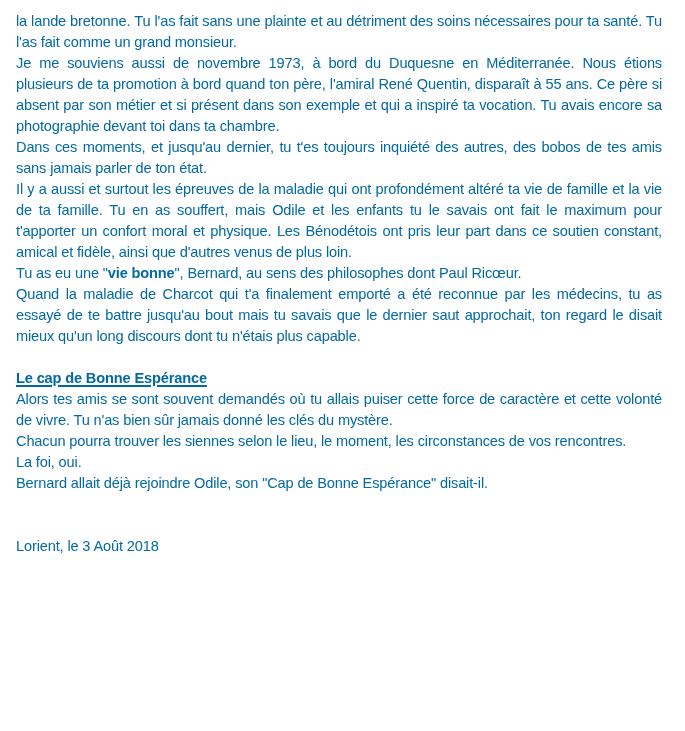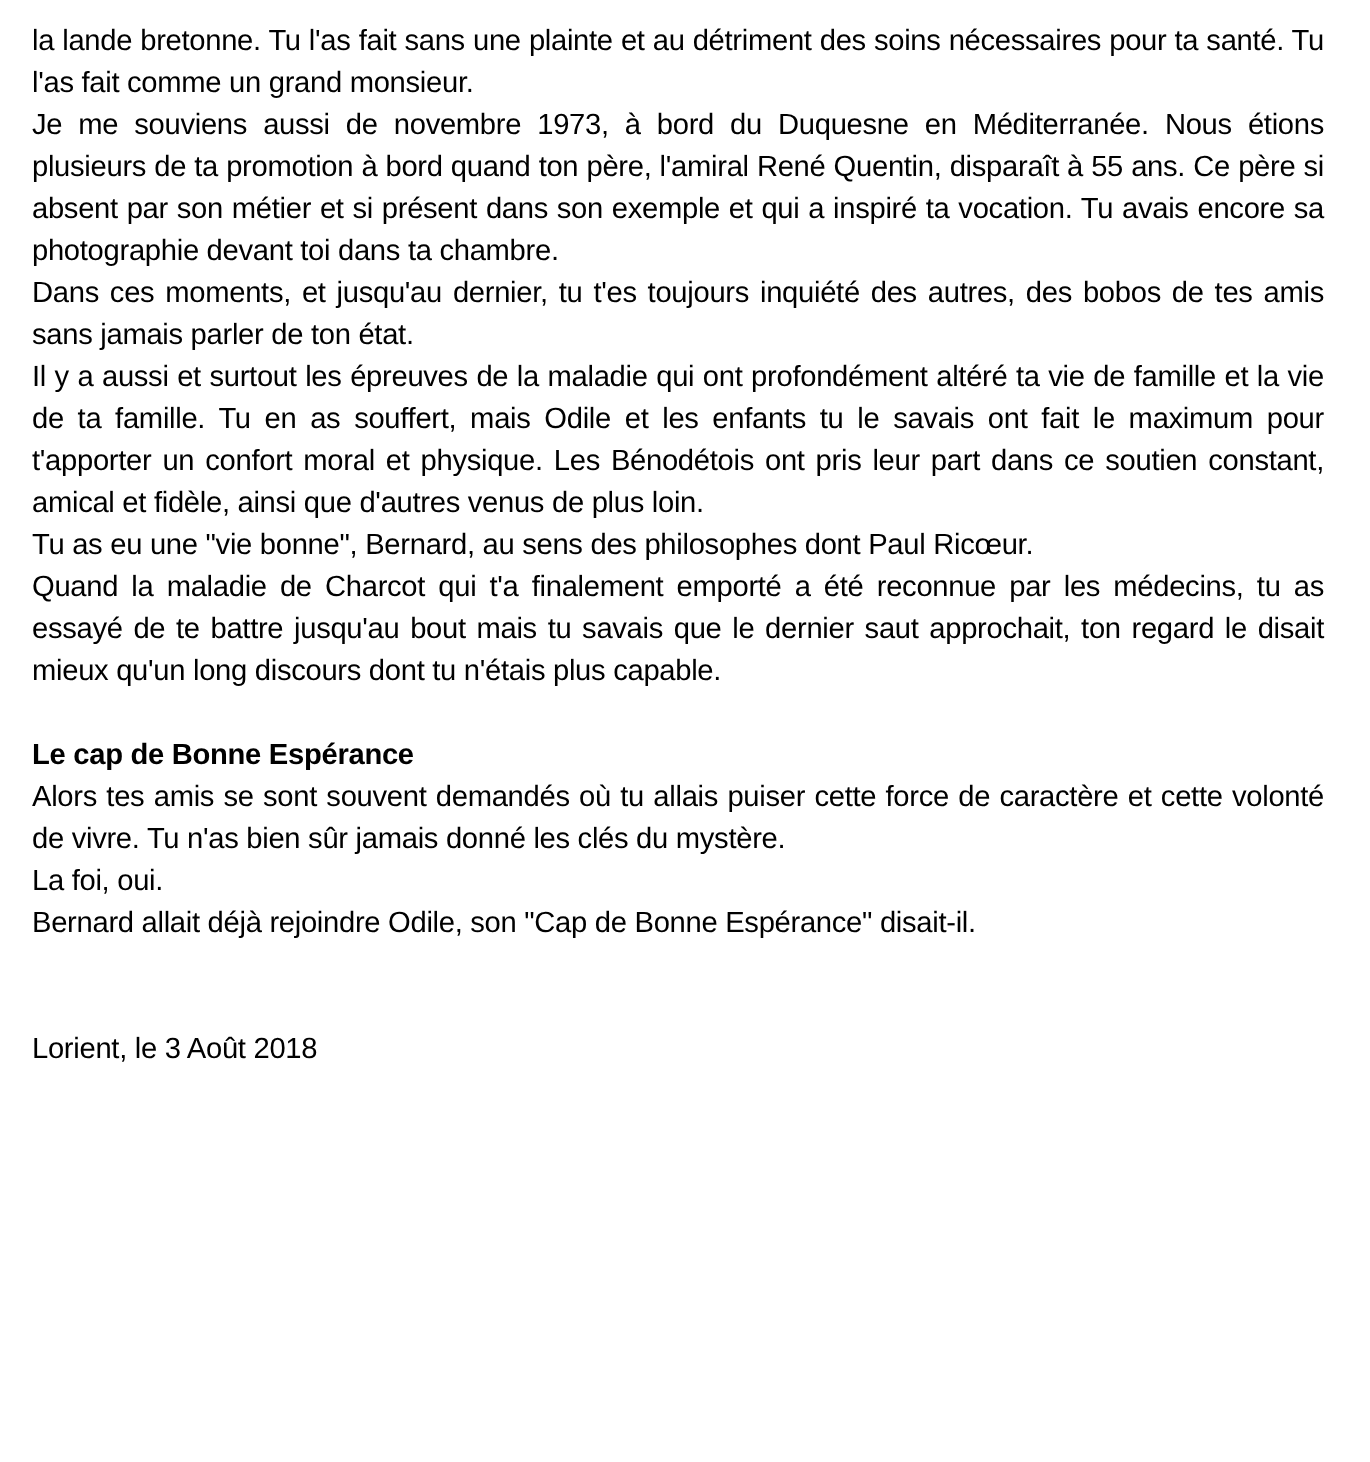--- a/index.html
+++ b/index.html
@@ -14,57 +14,59 @@
       position: relative;
     }
     .doc {
       position: absolute;
       left: 16px;
       top: 11px;
       width: 646px;
       font-family: "Liberation Sans", sans-serif;
       font-size: 14.6px;
       line-height: 21px;
-      color: #000000;
+      color: #0369a1;
       letter-spacing: -0.15px;
     }
     .para {
       margin: 0;
       text-align: justify;
       text-align-last: left;
     }
     .blank {
       height: 21px;
     }
     .heading {
       margin: 0;
       font-weight: bold;
+      text-decoration: underline;
       text-decoration-thickness: 2px;
       text-underline-offset: 2px;
     }
     .bold {
-      font-weight: normal;
+      font-weight: bold;
       margin-top: 35px;
     }
   </style>
 </head>
 <body>
 
 <div class="doc">
   <p class="para">la lande bretonne. Tu l'as fait sans une plainte et au détriment des soins nécessaires pour ta santé. Tu l'as fait comme un grand monsieur.</p>
   <p class="para">Je me souviens aussi de novembre 1973, à bord du Duquesne en Méditerranée. Nous étions plusieurs de ta promotion à bord quand ton père, l'amiral René Quentin, disparaît à 55 ans. Ce père si absent par son métier et si présent  dans son exemple et qui a inspiré ta vocation. Tu avais encore sa photographie devant toi dans ta chambre.</p>
   <p class="para">Dans ces moments, et jusqu'au dernier, tu t'es toujours inquiété des autres, des bobos de tes amis sans jamais parler de ton état.</p>
   <p class="para">Il y a aussi et surtout les épreuves de la maladie qui ont profondément altéré ta vie de famille et la vie de ta famille. Tu en as souffert, mais Odile et les enfants tu le savais ont fait le maximum pour t'apporter un confort moral et physique. Les Bénodétois ont pris leur part dans ce soutien constant, amical et fidèle, ainsi que d'autres venus de plus loin.</p>
   <p class="para"><span>Tu as eu une "</span><span class="bold">vie bonne</span><span>", Bernard, au sens des philosophes dont Paul Ricœur.</span></p>
   <p class="para">Quand la maladie de Charcot qui t'a finalement emporté a été reconnue par les médecins, tu as essayé de te battre jusqu'au bout mais tu savais que le dernier saut approchait, ton regard le disait mieux qu'un long discours dont tu n'étais plus capable.</p>
 
   <div class="blank"></div>
 
   <p class="heading">Le cap de Bonne Espérance</p>
   <p class="para">Alors tes amis se sont souvent demandés où tu allais puiser cette force de caractère et cette volonté de vivre. Tu n'as bien sûr jamais donné les clés du mystère.</p>
+  <p class="para">Chacun pourra trouver les siennes selon le lieu, le moment, les circonstances de vos rencontres.</p>
   <p class="para">La foi, oui.</p>
   <p class="para">Bernard allait déjà rejoindre Odile, son "Cap de Bonne Espérance" disait-il.</p>
 
   <div class="blank"></div>
 
 
   <div class="blank"></div>
 
   <p class="para">Lorient, le 3 Août 2018</p>
 </div>

